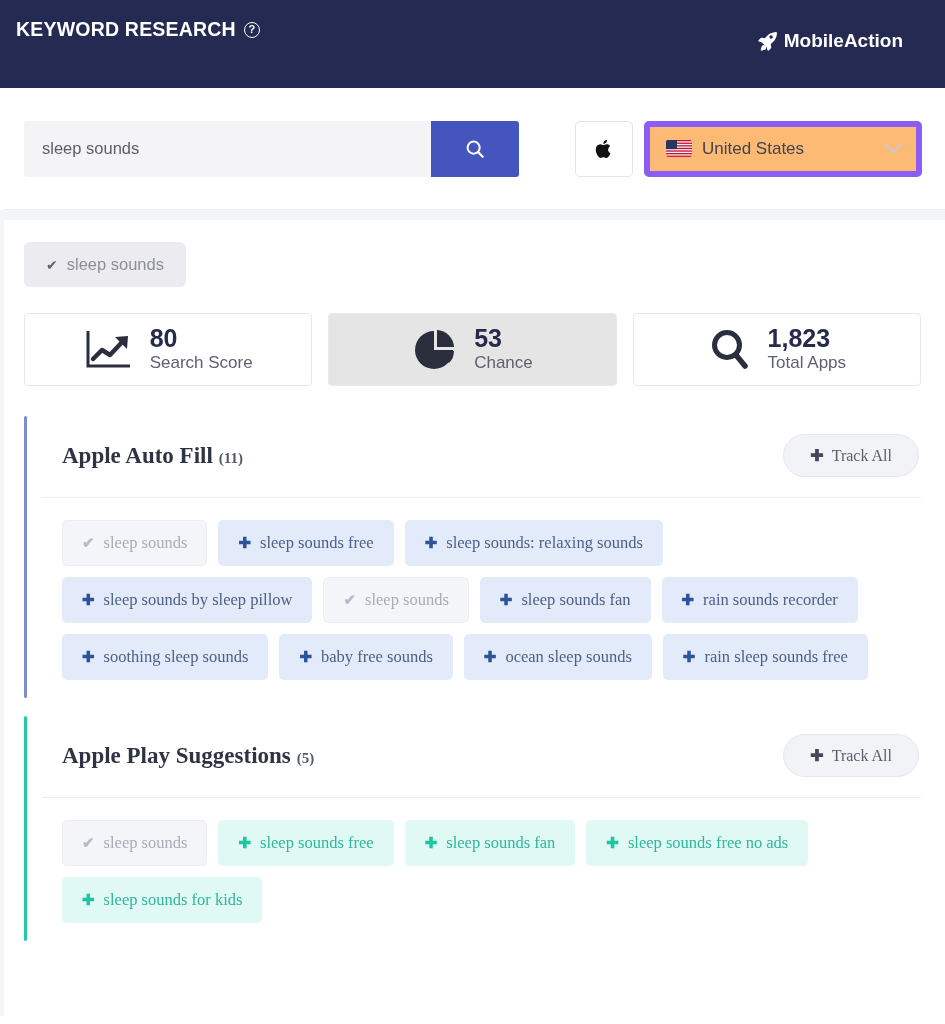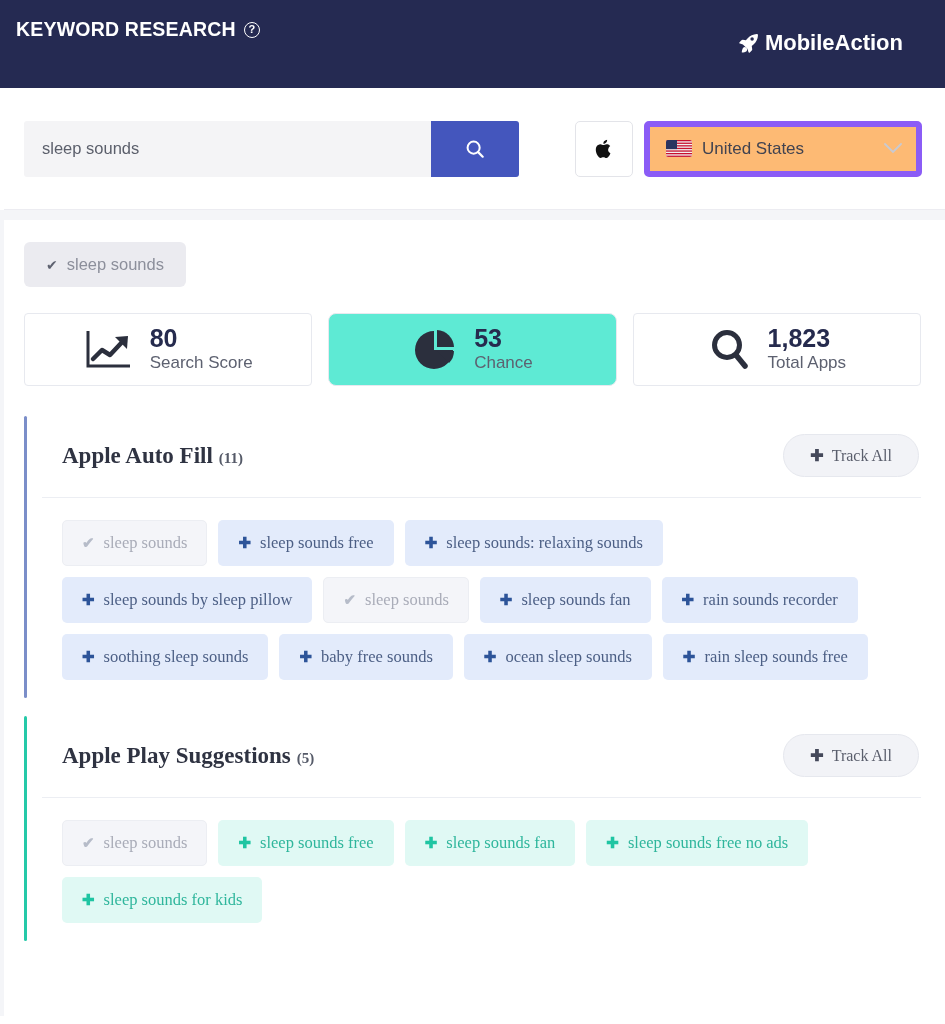--- a/index.html
+++ b/index.html
@@ -38,21 +38,21 @@
     font-size: 11px;
     font-weight: bold;
     display: flex; align-items: center; justify-content: center;
     line-height: 1;
   }
   .brand {
     display: flex;
     align-items: center;
     gap: 5px;
     color: #ffffff;
-    font-size: 22px;
+    font-size: 19px;
     font-weight: bold;
     margin-top: 12px;
   }
   .rocket-icon { display: block; }
 
   
   .search-panel {
     position: relative;
     background: #ffffff;
     border-top-left-radius: 6px;
@@ -162,21 +162,21 @@
   .metric-card {
     flex: 1;
     height: 73px;
     border: 1px solid #e7e9ef;
     border-radius: 4px;
     display: flex;
     align-items: center;
     justify-content: center;
     gap: 16px;
   }
-  .metric-card.tinted { background: #5eead4; border-radius: 8px; }
+  .metric-card.tinted { background: #e5e5e5; }
   .metric-icon { flex: none; display: flex; align-items: center; }
   .metric-text { display: flex; flex-direction: column; }
   .metric-value {
     font-size: 25px;
     font-weight: bold;
     color: #262b4e;
     line-height: 1.1;
   }
   .metric-label {
     font-size: 17px;

